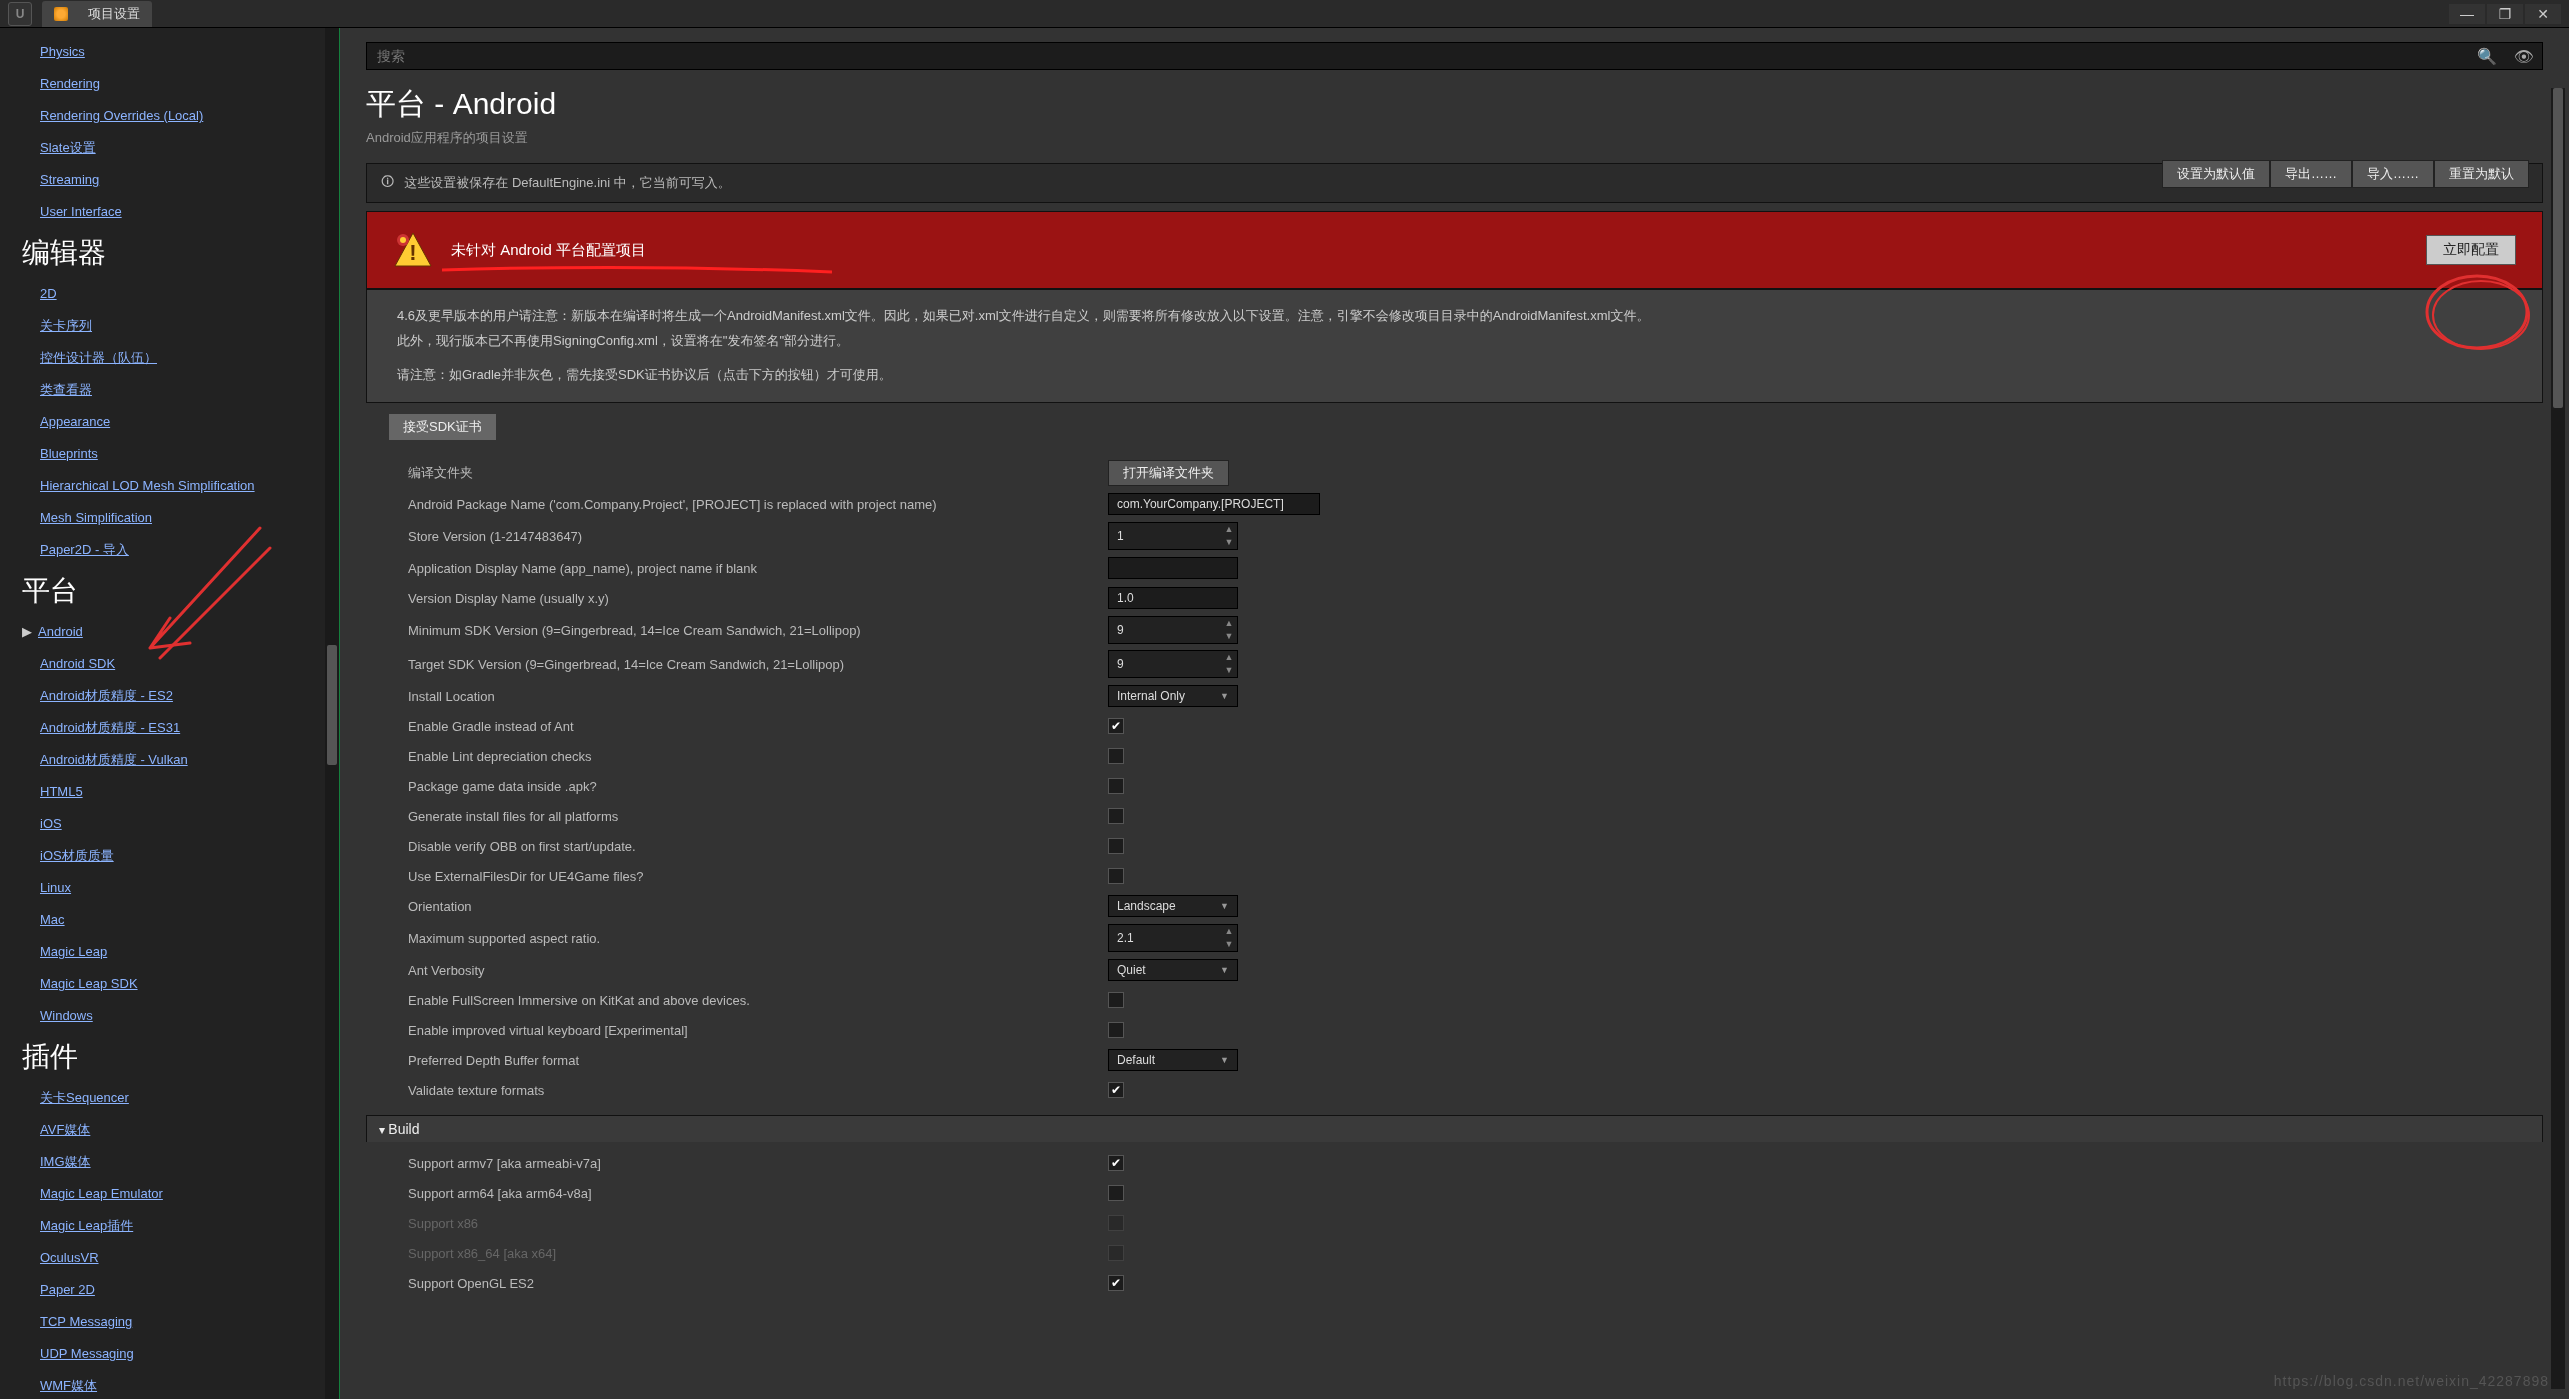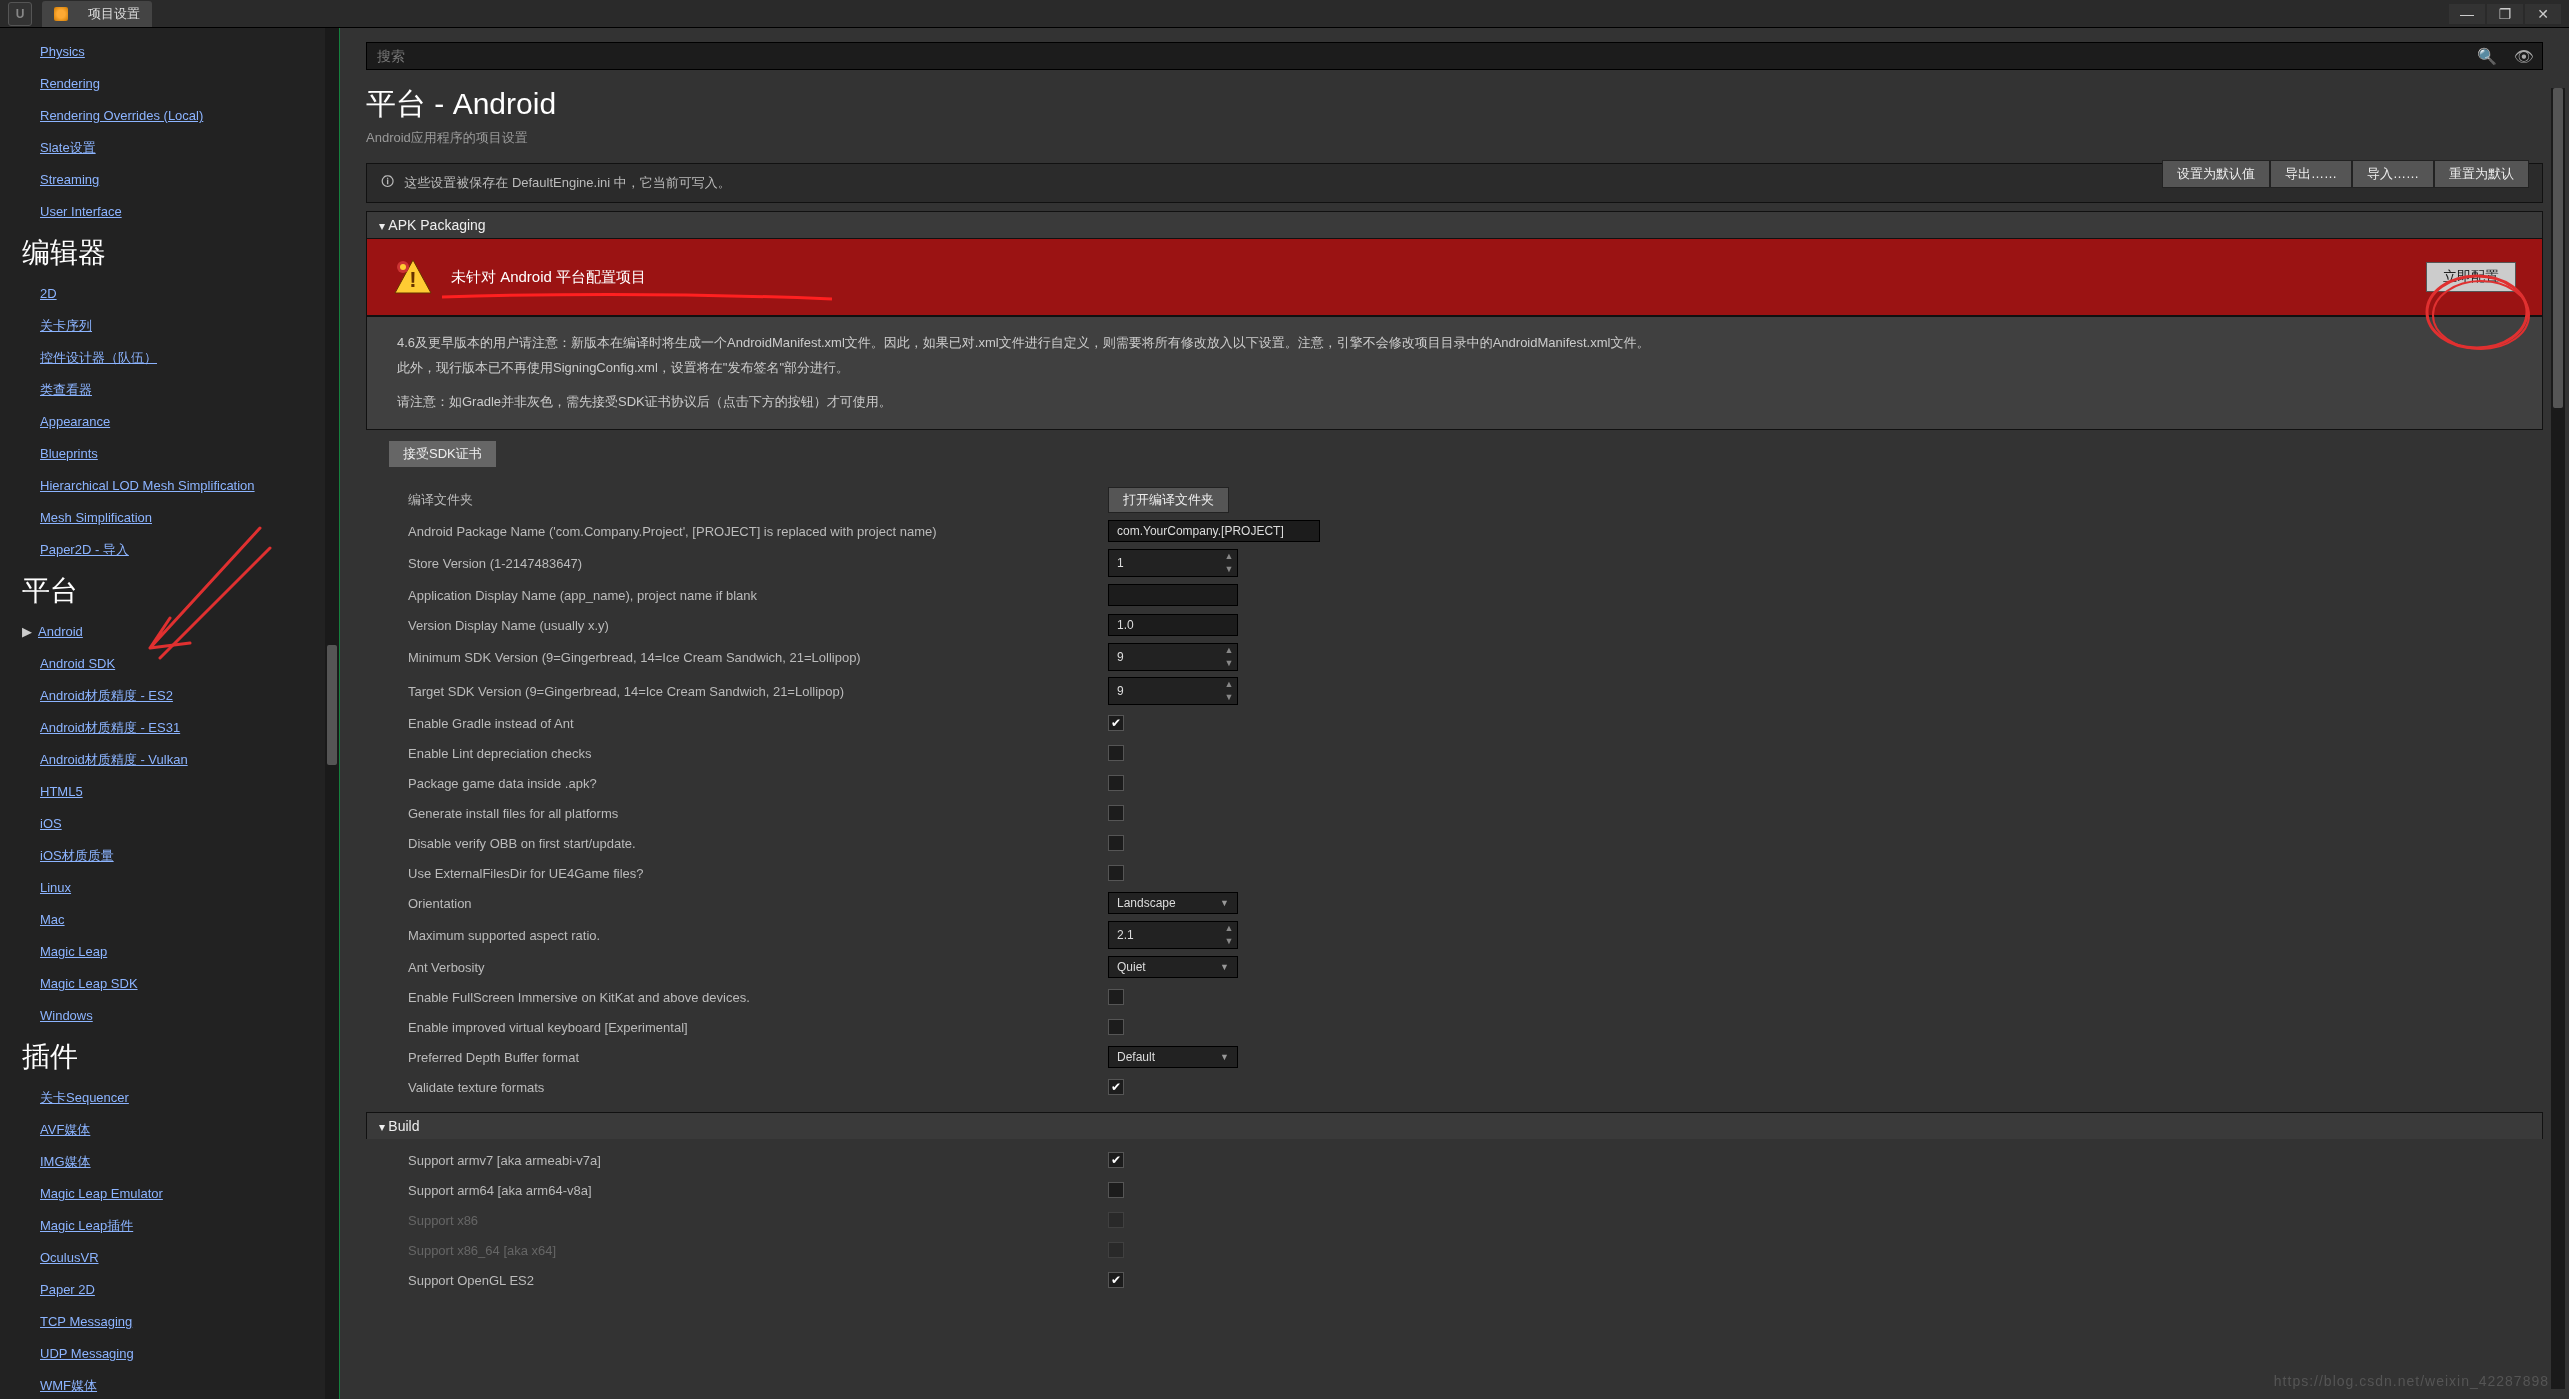--- a/index.html
+++ b/index.html
@@ -141,21 +141,20 @@
       <button class="tbtn">导入……</button>
       <button class="tbtn">重置为默认</button>
     </div>
 
     <div class="infobar">
       <span>🛈</span>
       <span>这些设置被保存在 DefaultEngine.ini 中，它当前可写入。</span>
     </div>
 
     <div class="content">
-      <div class="section-head">APK Packaging</div>
 
       <div class="redbox" style="position:relative;">
         <div class="warn-ico">
           <svg viewBox="0 0 40 40">
               <polygon points="20,3 38,36 2,36" fill="#ffcc33" stroke="#663300" stroke-width="1"></polygon>
               <text x="20" y="30" text-anchor="middle" font-size="22" fill="#663300" font-weight="bold">!</text>
               <circle cx="10" cy="10" r="6" fill="#cc3333"></circle>
               <circle cx="10" cy="10" r="3" fill="#ffcc33"></circle>
             </svg>
         </div>
@@ -217,20 +216,26 @@
             <div class="prop-label">Target SDK Version (9=Gingerbread, 14=Ice Cream Sandwich, 21=Lollipop)</div>
             <div class="spin">
               <span>9</span>
               <div>
                 <div class="arr">▲</div>
                 <div class="arr">▼</div>
               </div>
             </div>
           </div>
         <div class="prop-row">
+            <div class="prop-label">Install Location</div>
+            <div class="sel">
+              <span>Internal Only</span>
+            </div>
+          </div>
+        <div class="prop-row">
             <div class="prop-label">Enable Gradle instead of Ant</div>
             <div class="chk">✔</div>
           </div>
         <div class="prop-row">
             <div class="prop-label">Enable Lint depreciation checks</div>
             <div class="chk"></div>
           </div>
         <div class="prop-row">
             <div class="prop-label">Package game data inside .apk?</div>
             <div class="chk"></div>

